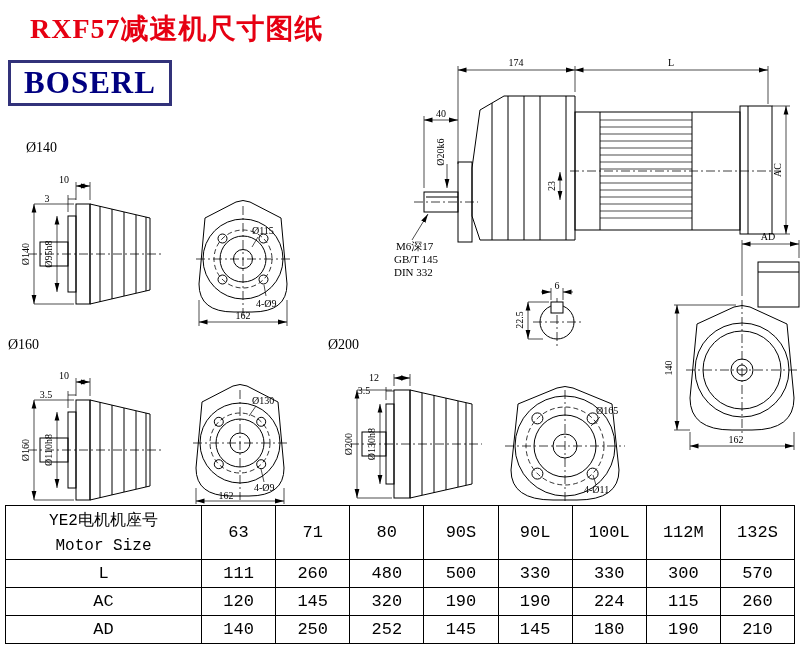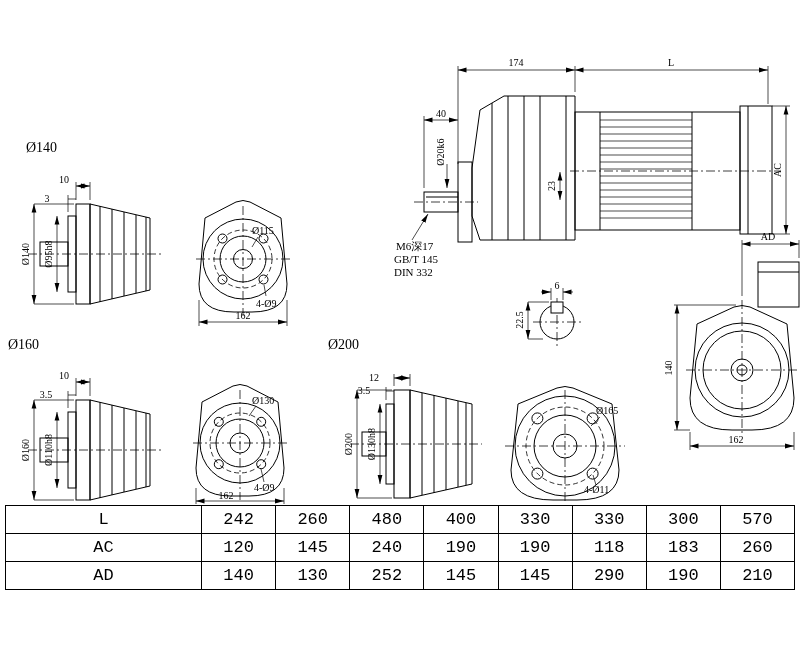--- a/index.html
+++ b/index.html
@@ -34,20 +34,24 @@
   table.size-table tr.hdr { height:54px; }
   table.size-table tr.row { height:28px; }
   .cn { font-size:16px; line-height:26px; }
   .en { font-size:16px; line-height:24px; }
 </style>
 </head>
 <body>
 
 <div class="page">
 
+  <div class="title">RXF57减速机尺寸图纸</div>
+  <div class="logo-box">
+    <span class="logo-text">BOSERL</span>
+  </div>
 
   <svg class="sheet" width="800" height="505" viewBox="0 0 800 505">
     <defs>
       <marker id="aE" markerWidth="10" markerHeight="8" refX="9" refY="3" orient="auto" markerUnits="userSpaceOnUse">
         <path class="arrow" d="M0,0.6 L9,3 L0,5.4 Z"></path>
       </marker>
       <marker id="aS" markerWidth="10" markerHeight="8" refX="0.5" refY="3" orient="auto" markerUnits="userSpaceOnUse">
         <path class="arrow" d="M9,0.6 L0.5,3 L9,5.4 Z"></path>
       </marker>
     </defs>
@@ -303,49 +307,63 @@
         <col>
         <col>
         <col>
         <col>
         <col>
         <col>
         <col>
         <col>
       </colgroup>
     <tbody>
+      <tr class="hdr">
+        <td>
+          <div class="cn">YE2电机机座号</div>
+          <div class="en">Motor Size</div>
+        </td>
+        <td>63</td>
+        <td>71</td>
+        <td>80</td>
+        <td>90S</td>
+        <td>90L</td>
+        <td>100L</td>
+        <td>112M</td>
+        <td>132S</td>
+      </tr>
       <tr class="row">
         <td>L</td>
-        <td>242</td>
+        <td>111</td>
         <td>260</td>
         <td>480</td>
-        <td>400</td>
+        <td>500</td>
         <td>330</td>
         <td>330</td>
         <td>300</td>
         <td>570</td>
       </tr>
       <tr class="row">
         <td>AC</td>
         <td>120</td>
         <td>145</td>
-        <td>240</td>
+        <td>320</td>
         <td>190</td>
         <td>190</td>
-        <td>118</td>
-        <td>183</td>
+        <td>224</td>
+        <td>115</td>
         <td>260</td>
       </tr>
       <tr class="row">
         <td>AD</td>
         <td>140</td>
-        <td>130</td>
+        <td>250</td>
         <td>252</td>
         <td>145</td>
         <td>145</td>
-        <td>290</td>
+        <td>180</td>
         <td>190</td>
         <td>210</td>
       </tr>
     </tbody>
   </table>
 
 </div>
 
 </body></html>

